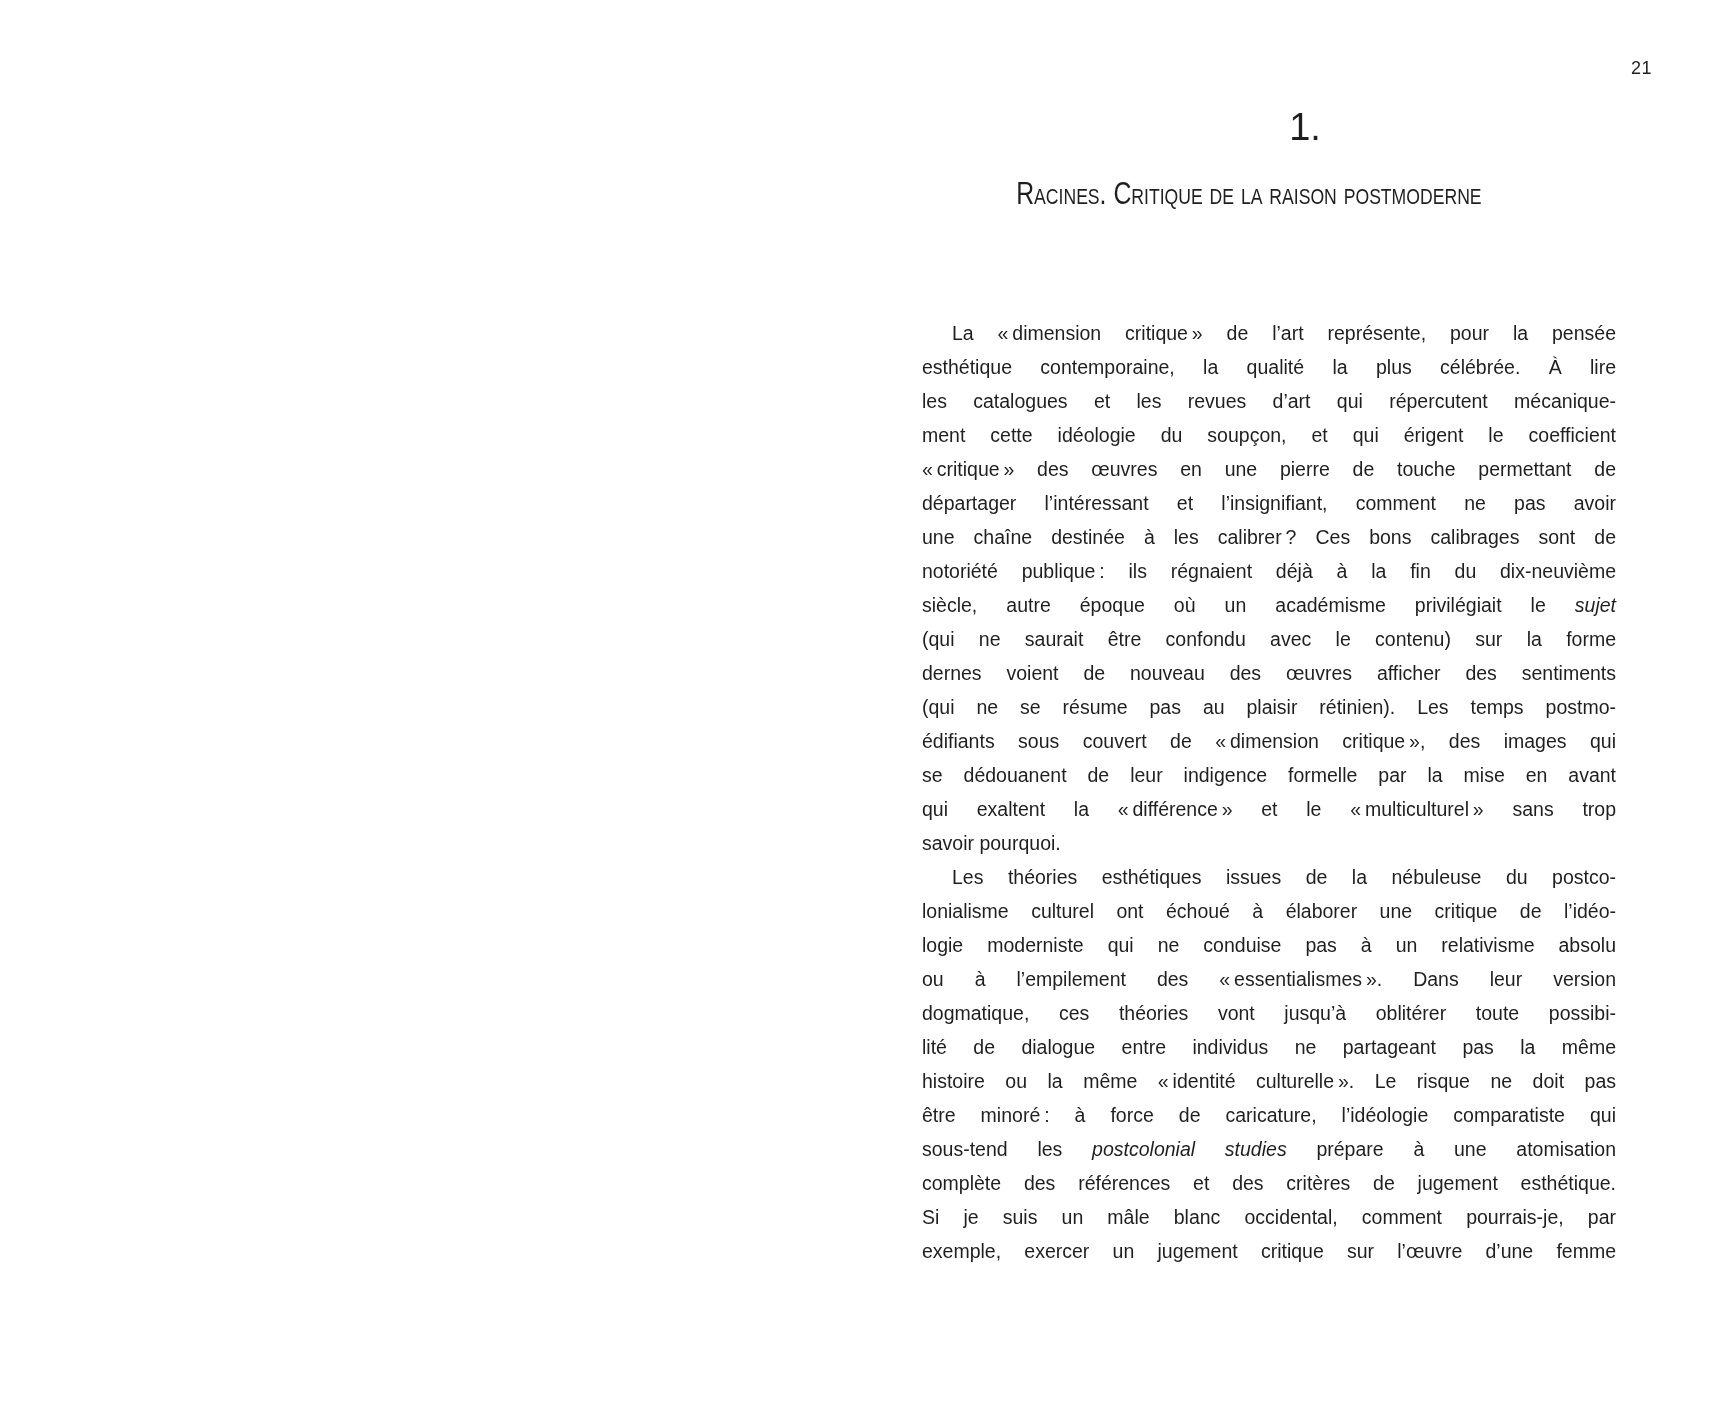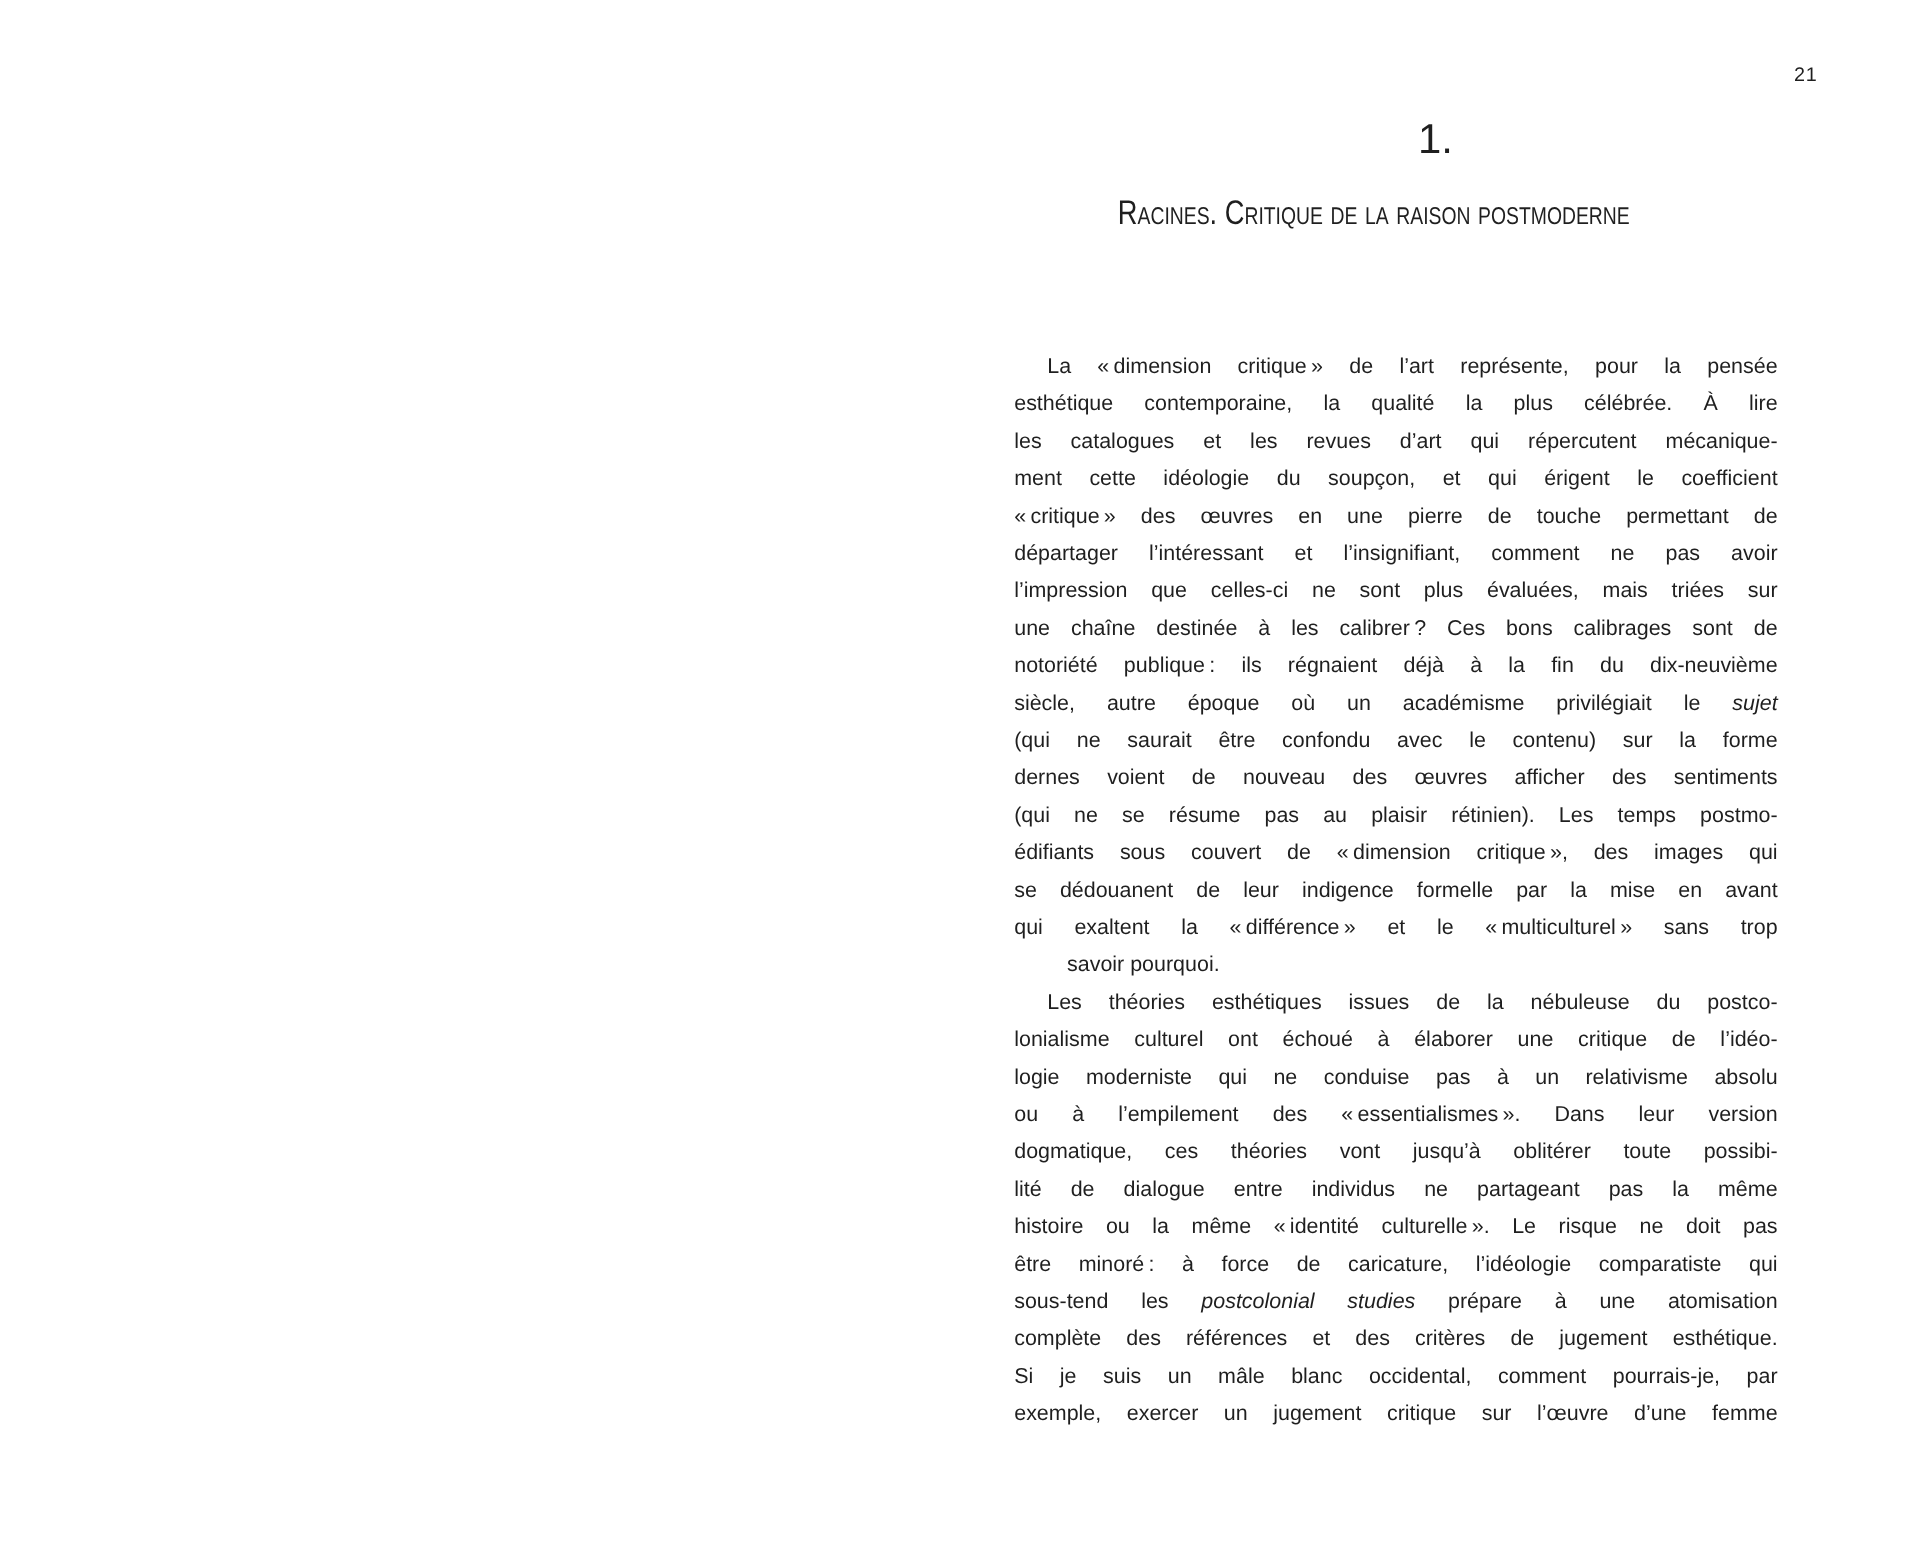--- a/index.html
+++ b/index.html
@@ -52,21 +52,21 @@
     font-size: 19.5px;
     line-height: 34px;
   }
   .para { margin: 0; }
   .line {
     text-align: justify;
     text-align-last: justify;
     white-space: normal;
   }
   .line.first { text-indent: 30px; }
-  .line.end { text-align-last: left; margin-left: 48px; }
+  .line.end { text-align-last: left; }
   .it { font-style: italic; }
 </style>
 </head>
 <body>
 
 <div class="page" style="color: rgb(31, 31, 31); background: rgb(255, 255, 255);">
 
   <div class="folio">21</div>
 
   <div class="chapnum">1.</div>
@@ -76,21 +76,20 @@
   </div>
 
   <div class="body-text">
       <div class="para">
         <div class="line first"><span>La « dimension critique » de l’art représente, pour la pensée</span></div>
         <div class="line"><span>esthétique contemporaine, la qualité la plus célébrée. À lire</span></div>
         <div class="line"><span>les catalogues et les revues d’art qui répercutent mécanique-</span></div>
         <div class="line"><span>ment cette idéologie du soupçon, et qui érigent le coefficient</span></div>
         <div class="line"><span>« critique » des œuvres en une pierre de touche permettant de</span></div>
         <div class="line"><span>départager l’intéressant et l’insignifiant, comment ne pas avoir</span></div>
-        <div class="line"><span>l’impression que celles-ci ne sont plus évaluées, mais triées sur</span></div>
         <div class="line"><span>une chaîne destinée à les calibrer ? Ces bons calibrages sont de</span></div>
         <div class="line"><span>notoriété publique : ils régnaient déjà à la fin du dix-neuvième</span></div>
         <div class="line"><span>siècle, autre époque où un académisme privilégiait le </span><span class="it">sujet</span></div>
         <div class="line"><span>(qui ne saurait être confondu avec le contenu) sur la forme</span></div>
         <div class="line"><span>dernes voient de nouveau des œuvres afficher des sentiments</span></div>
         <div class="line"><span>(qui ne se résume pas au plaisir rétinien). Les temps postmo-</span></div>
         <div class="line"><span>édifiants sous couvert de « dimension critique », des images qui</span></div>
         <div class="line"><span>se dédouanent de leur indigence formelle par la mise en avant</span></div>
         <div class="line"><span>qui exaltent la « différence » et le « multiculturel » sans trop</span></div>
         <div class="line end"><span>savoir pourquoi.</span></div>

